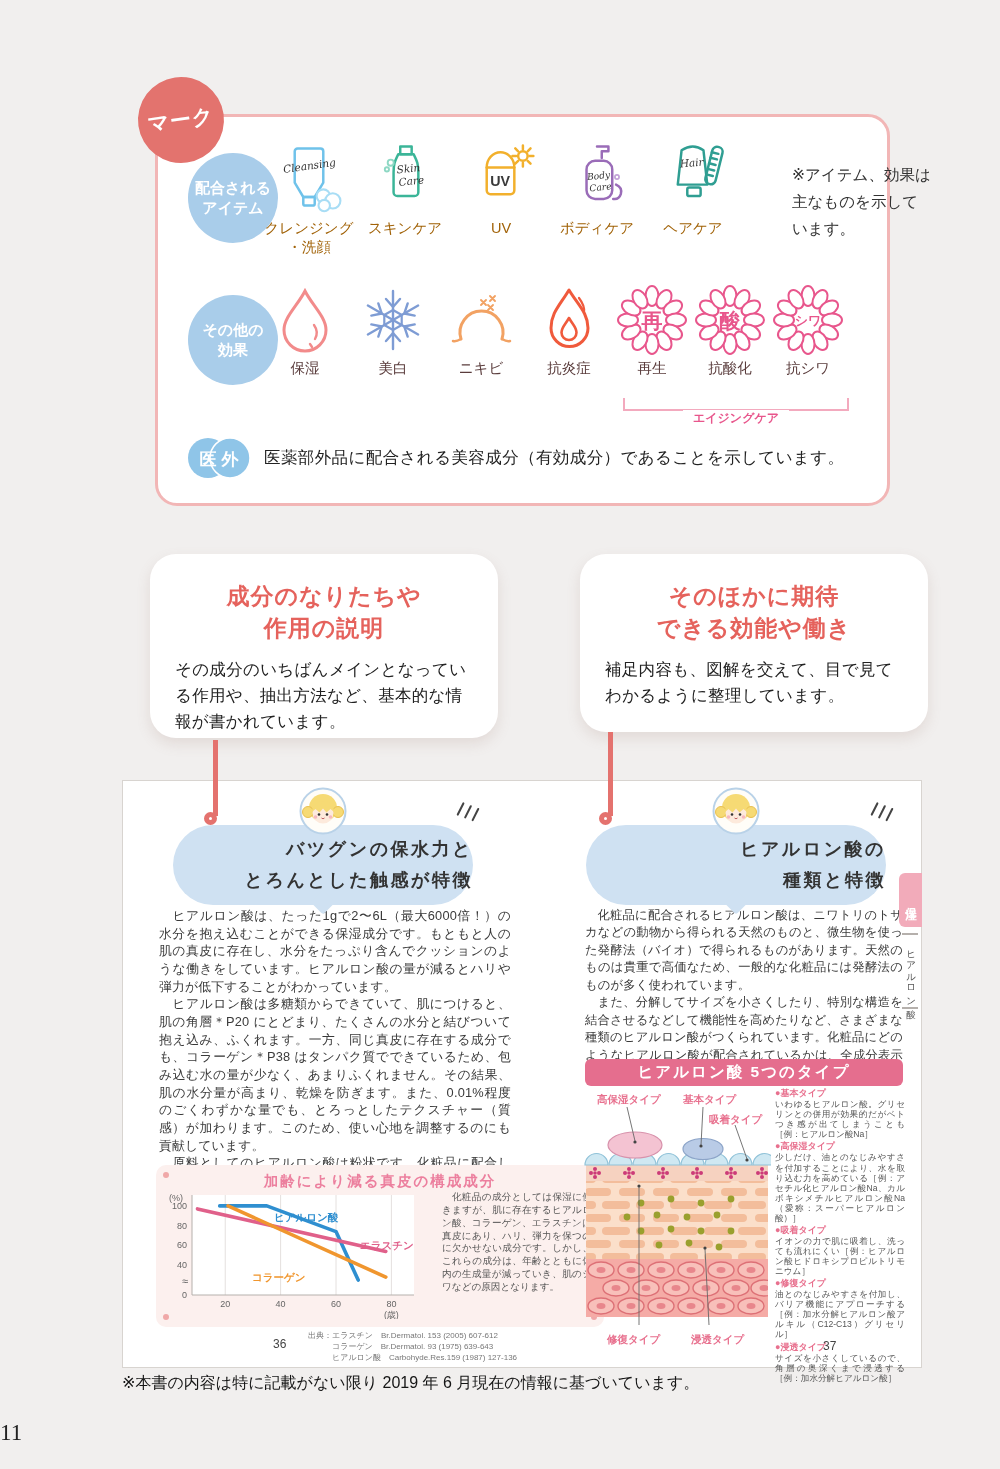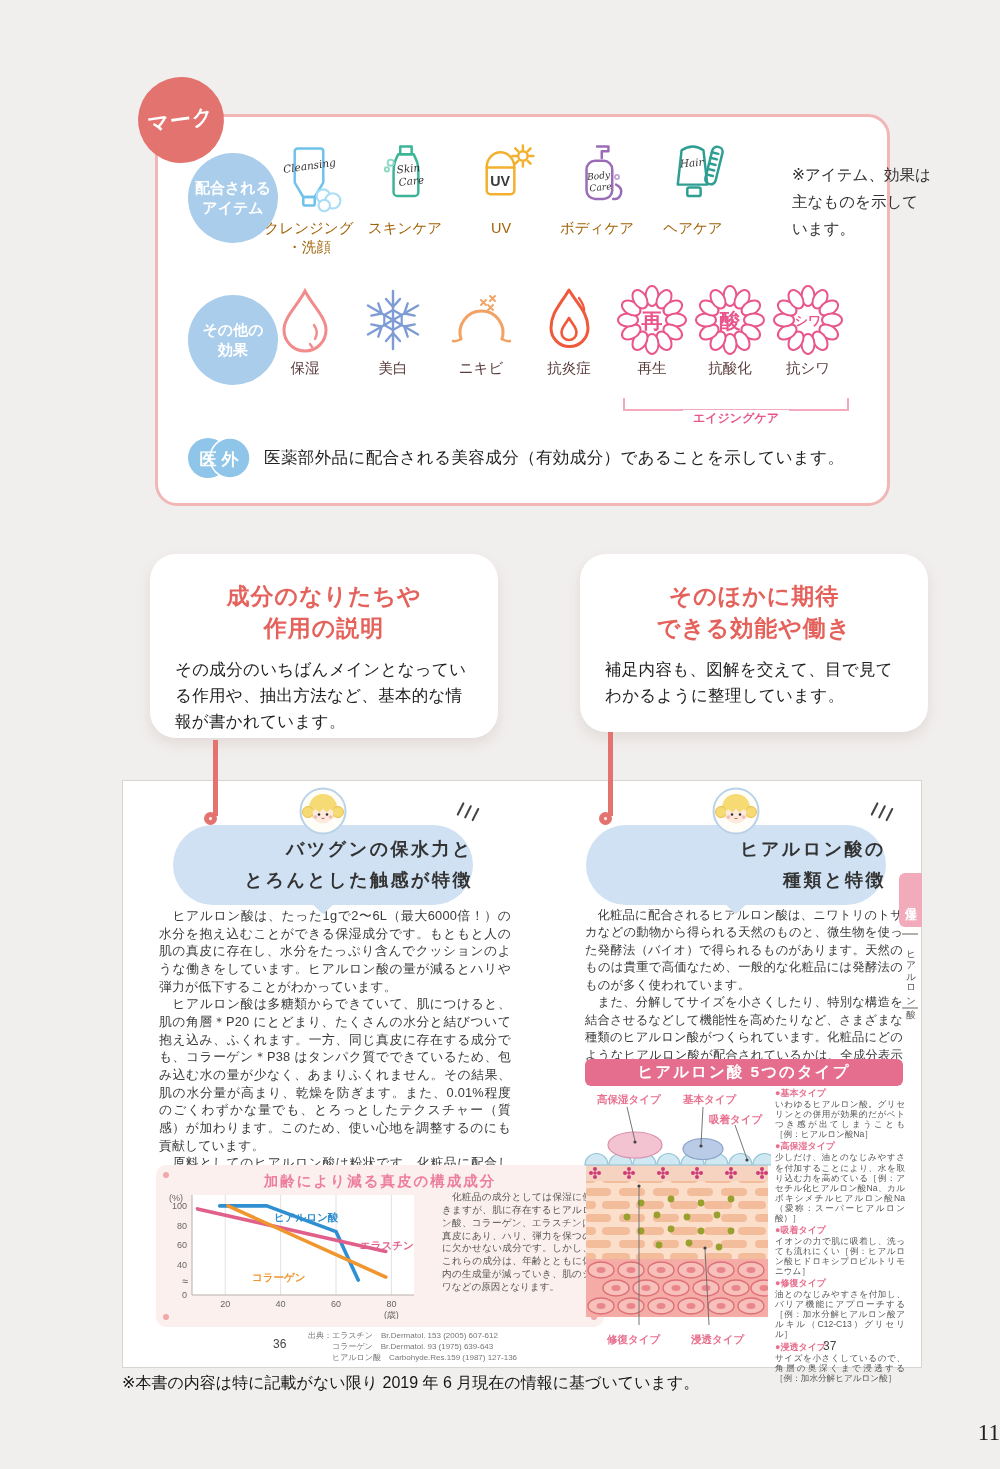--- a/index.html
+++ b/index.html
@@ -101,21 +101,21 @@
 
   #side-tab{position:absolute;left:776px;top:92px;width:23px;height:54px;background:#f2abba;border-radius:6px 0 0 6px;
             color:#fff;font-size:11.5px;font-weight:bold;writing-mode:vertical-rl;text-orientation:upright;
             display:flex;align-items:center;justify-content:center;letter-spacing:2px;}
   #spine{position:absolute;left:781px;top:162px;writing-mode:vertical-rl;text-orientation:upright;
          font-size:9.5px;color:#555;letter-spacing:1px;}
   .spine-dash{position:absolute;left:779px;width:16px;height:2px;background:#b5b0ac;}
 
   
   #footer-notes{position:absolute;left:122px;top:1370px;font-size:16px;color:#151515;line-height:1.62;}
-  #page-num{position:absolute;left:0;top:1420px;width:1000px;text-align:right;
+  #page-num{position:absolute;left:0;top:1420px;width:1000px;text-align:left;
             font-family:"Liberation Serif","DejaVu Serif",serif;font-size:23px;color:#222;}
 </style>
 </head>
 <body>
 
 <svg width="0" height="0" style="position:absolute" aria-hidden="true">
   <defs>
     <g id="flower-petals" fill="#fff" stroke="#e8568c" stroke-width="2">
       <ellipse cx="37" cy="13" rx="6.5" ry="10"></ellipse>
       <ellipse cx="37" cy="13" rx="6.5" ry="10" transform="rotate(30 37 37)"></ellipse>

